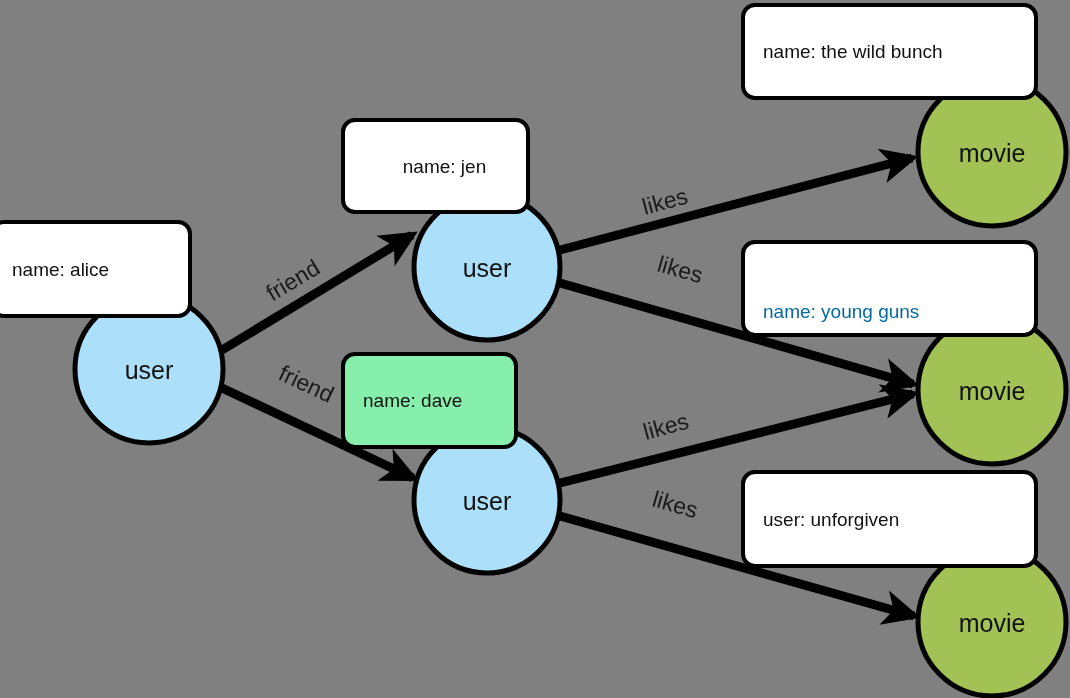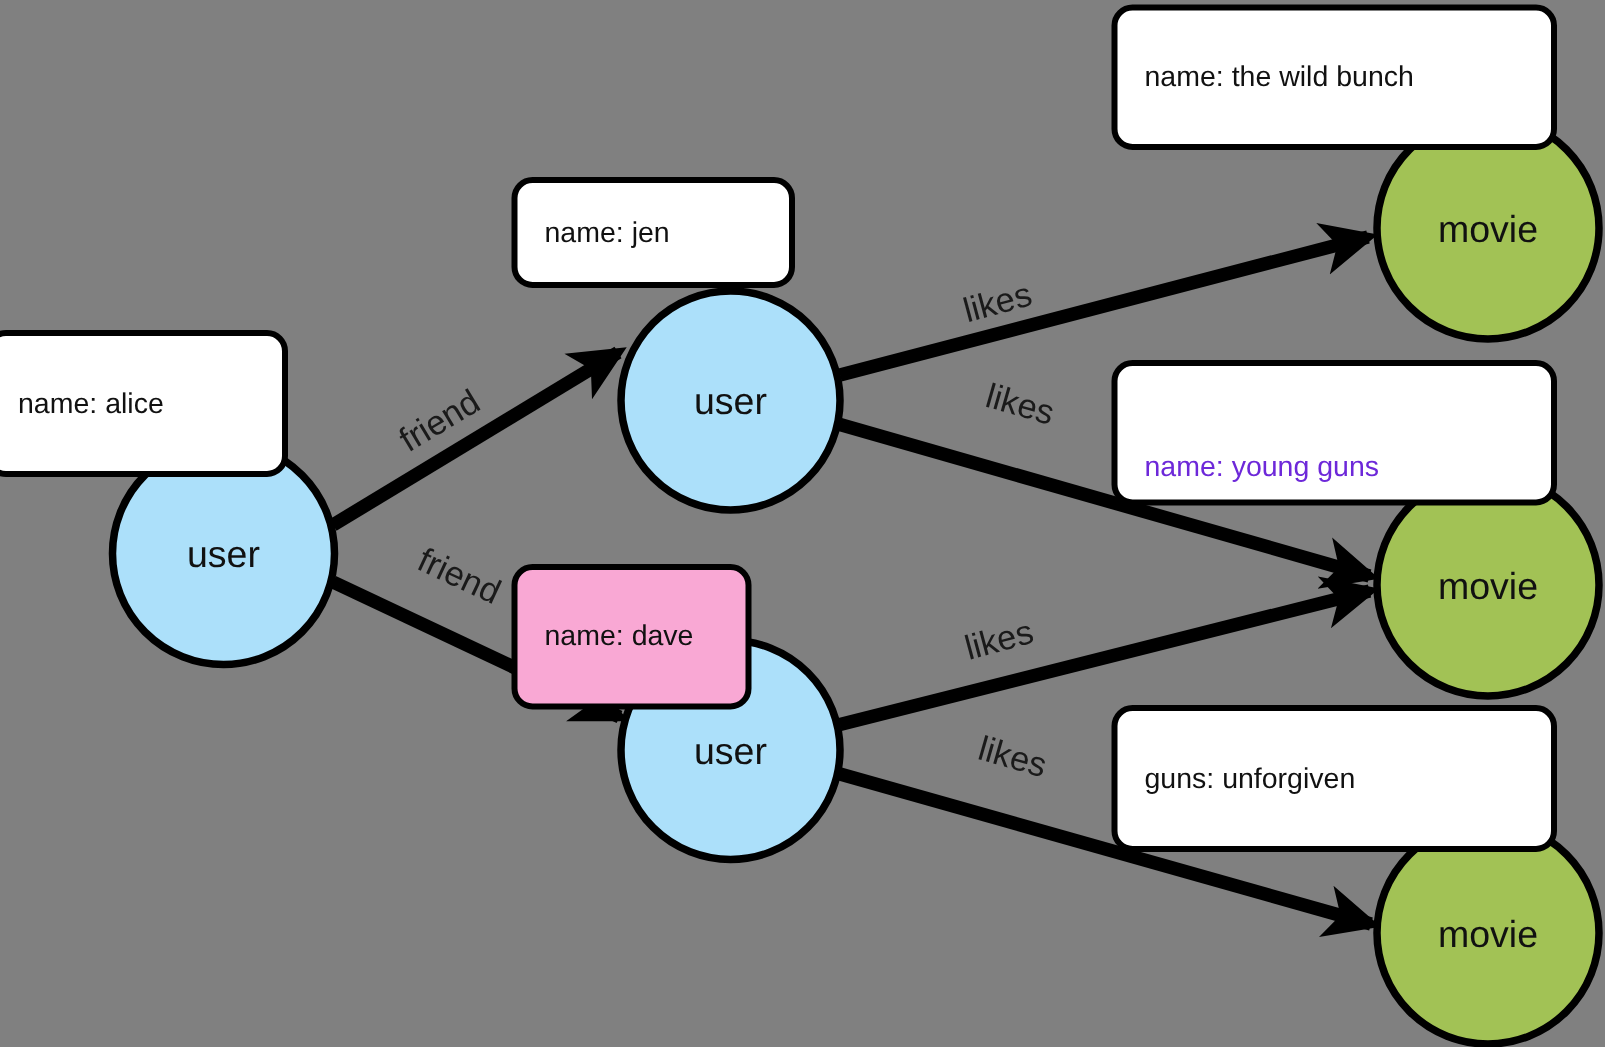--- a/index.html
+++ b/index.html
@@ -102,30 +102,30 @@
         <text class="edge-label" x="678" y="277" text-anchor="middle" transform="rotate(16 678 277)">likes</text>
         <text class="edge-label" x="668" y="434" text-anchor="middle" transform="rotate(-15 668 434)">likes</text>
         <text class="edge-label" x="673" y="512" text-anchor="middle" transform="rotate(16 673 512)">likes</text>
       </g>
   </svg>
 
   <div id="boxes-layer">
       <div class="prop-box" style="left: -10px; top: 220px; width: 202px; height: 98px; background: rgb(255, 255, 255); border-color: rgb(0, 0, 0);">
         <span class="prop-text" style="color: rgb(17, 17, 17);">name: alice</span>
       </div>
-      <div class="prop-box" style="left: 341px; top: 118px; width: 189px; height: 74px; background: rgb(255, 255, 255); border-color: rgb(0, 0, 0);">
+      <div class="prop-box" style="left: 341px; top: 118px; width: 189px; height: 96px; background: rgb(255, 255, 255); border-color: rgb(0, 0, 0); justify-content: center;">
         <span class="prop-text" style="color: rgb(17, 17, 17);">name: jen</span>
       </div>
-      <div class="prop-box" style="left: 341px; top: 352px; width: 160px; height: 97px; background: #f9a8d4; border-color: rgb(0, 0, 0); margin-top: 24px;">
+      <div class="prop-box" style="left: 341px; top: 352px; width: 177px; height: 97px; background: #86efac; border-color: rgb(0, 0, 0);">
         <span class="prop-text" style="color: rgb(17, 17, 17);">name: dave</span>
       </div>
       <div class="prop-box" style="left: 741px; top: 3px; width: 297px; height: 97px; background: rgb(255, 255, 255); border-color: rgb(0, 0, 0);">
         <span class="prop-text" style="color: rgb(17, 17, 17);">name: the wild bunch</span>
       </div>
       <div class="prop-box" style="left: 741px; top: 240px; width: 297px; height: 97px; background: rgb(255, 255, 255); border-color: rgb(0, 0, 0);">
-        <span class="prop-text" style="color: #6d28d9; margin-top: 46px;">name: young guns</span>
+        <span class="prop-text" style="color: #0369a1; margin-top: 46px;">name: young guns</span>
       </div>
       <div class="prop-box" style="left: 741px; top: 470px; width: 297px; height: 98px; background: rgb(255, 255, 255); border-color: rgb(0, 0, 0);">
-        <span class="prop-text" style="color: rgb(17, 17, 17);">guns: unforgiven</span>
+        <span class="prop-text" style="color: rgb(17, 17, 17);">user: unforgiven</span>
       </div>
     </div>
 
 </div>
 
 </body></html>

